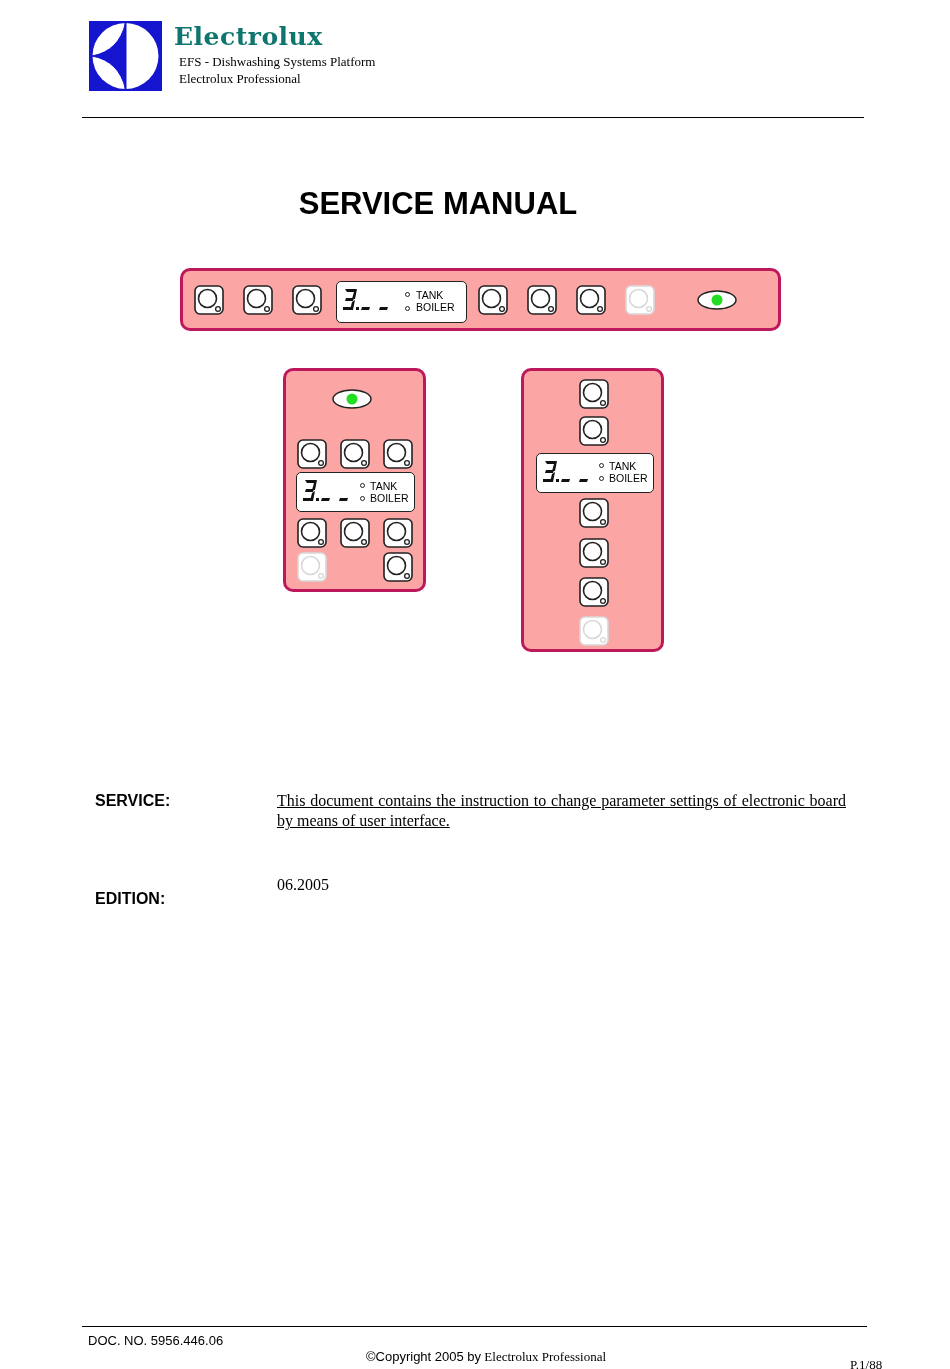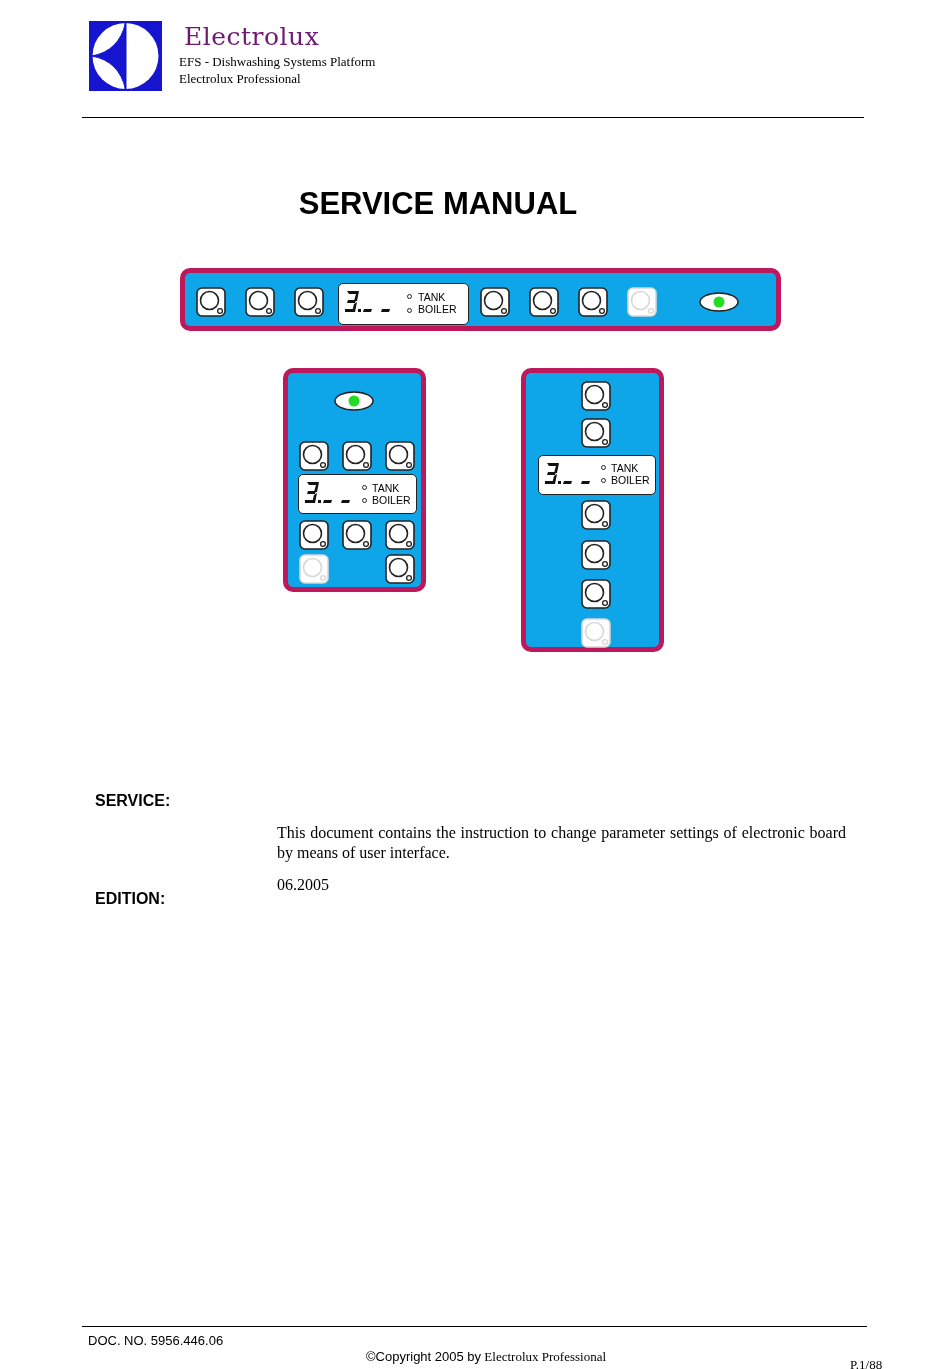--- a/index.html
+++ b/index.html
@@ -1,29 +1,29 @@
 <!DOCTYPE html>
 <html><head>
 <meta charset="utf-8">
 <style>
   html, body { margin:0; padding:0; background:#ffffff; }
   body { width:950px; height:1369px; position:relative; overflow:hidden; font-family:"Liberation Serif", serif; color:#000; }
   .abs { position:absolute; }
 
   
   .logo { left:89px; top:21px; width:73px; height:70px; }
-  .brand { left:184px; top:22px; font-family:"DejaVu Serif", serif; font-weight:normal; font-size:25px; color:#701a75; letter-spacing:0.5px; }
+  .brand { left:174px; top:22px; font-family:"DejaVu Serif", serif; font-weight:bold; font-size:25px; color:#0f766e; letter-spacing:0.5px; }
   .sub1 { left:179px; top:54px; font-size:13px; }
   .sub2 { left:179px; top:71px; font-size:13px; }
   .hrule { left:82px; top:117px; width:782px; height:1px; background:#000; }
 
   .title { left:0; width:876px; top:186px; text-align:center; font-family:"Liberation Sans", sans-serif; font-weight:bold; font-size:31px; }
 
   
-  .panel { border:5px solid #be185d; border-radius:10px; background:#0ea5e9; box-sizing:border-box; }
+  .panel { border:3px solid #be185d; border-radius:10px; background:#fca5a5; box-sizing:border-box; }
   .btn { position:absolute; width:30px; height:30px; }
   .lcd { position:absolute; border:1.6px solid #222; border-radius:5px; background:#fff; box-sizing:border-box; }
   .lcd .digits { position:absolute; left:6px; top:5px; }
   .lcd .lbl { position:absolute; font-family:"Liberation Sans", sans-serif; font-size:10.5px; line-height:12px; }
   .lcd .dot { position:absolute; width:5px; height:5px; border:1.3px solid #222; border-radius:50%; box-sizing:border-box; }
   .led { position:absolute; width:40px; height:20px; }
 
   
   .label { font-family:"Liberation Sans", sans-serif; font-weight:bold; font-size:16px; }
   .body { font-size:16px; line-height:20px; text-align:justify; }
@@ -180,21 +180,21 @@
     </svg>
   <svg class="btn" style="left:55px; top:206px;" viewBox="0 0 30 30">
       <use href="#btnShape"></use>
     </svg>
   <svg class="btn" style="left:55px; top:245px;" viewBox="0 0 30 30">
       <use href="#btnFaded"></use>
     </svg>
 </div>
 
 <div class="abs label" style="left:95px; top:792px;">SERVICE:</div>
-<div class="abs body" style="left:277px; top:823px; width:569px;">This document contains the instruction to change parameter settings of electronic board by means of user interface.</div>
+<div class="abs body" style="left:277px; top:791px; width:569px;text-decoration:underline;">This document contains the instruction to change parameter settings of electronic board by means of user interface.</div>
 
 <div class="abs label" style="left:95px; top:890px;">EDITION:</div>
 <div class="abs body" style="left:277px; top:875px;">06.2005</div>
 
 <div class="abs frule"></div>
 <div class="abs foot sans" style="left:88px;">DOC. NO. 5956.446.06</div>
 <div class="abs foot" style="left:366px;margin-top:16px;">
   <span class="sans">©Copyright 2005 by</span>
   <span>Electrolux Professional</span>
 </div>

